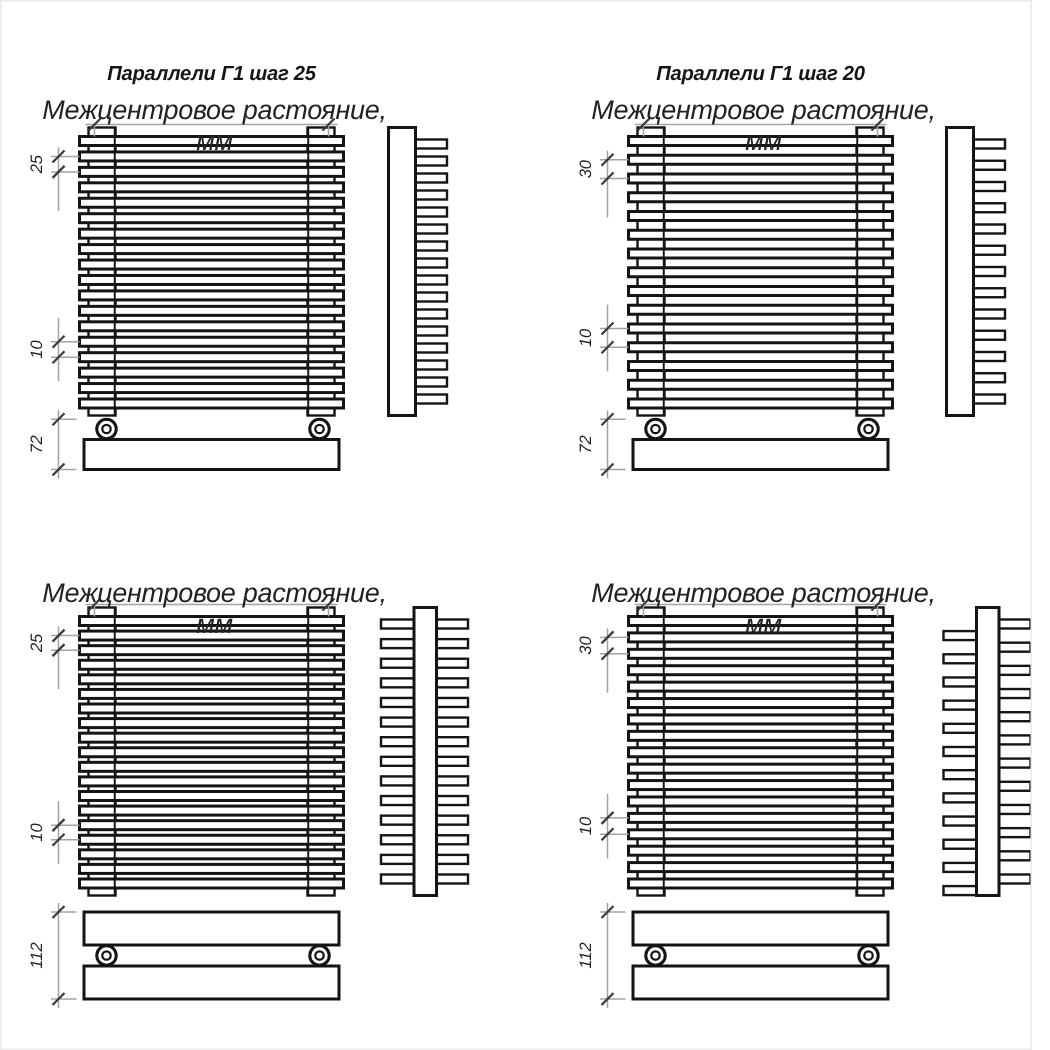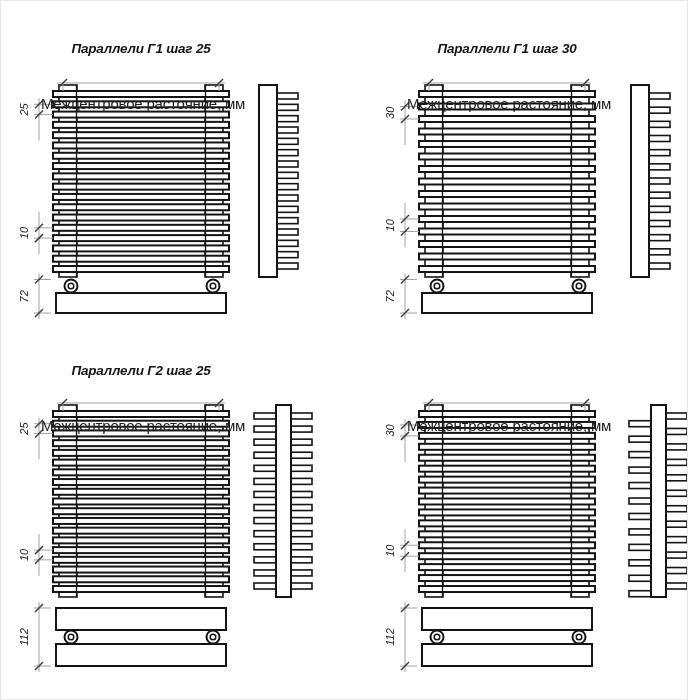--- a/index.html
+++ b/index.html
@@ -8,23 +8,22 @@
     border:1px solid #e9e9e9;box-sizing:border-box;overflow:hidden;
     font-family:"Liberation Sans", sans-serif;
   }
   .panel-title{
     position:absolute;width:240px;text-align:center;
     font-style:italic;font-weight:700;font-size:13.5px;color:#161616;
     letter-spacing:-0.2px;
   }
   .panel-subtitle{
     position:absolute;width:240px;text-align:center;
-    font-weight:400;font-size:15px;color:#222222;
+    font-style:italic;font-weight:400;font-size:18px;color:#222222;
     letter-spacing:-0.2px;
-    margin-top:32px;
   }
   svg{position:absolute;left:0;top:0;}
   .main{fill:#ffffff;stroke:#141414;stroke-width:2;}
   .mainthin{fill:#ffffff;stroke:#141414;stroke-width:1.6;}
   .edge{stroke:#141414;stroke-width:1.3;}
   .thin{stroke:#a3a3a3;stroke-width:1;fill:none;}
   .tick{stroke:#3c3c3c;stroke-width:1.5;}
   .innercirc{fill:#ffffff;stroke:#141414;stroke-width:1.5;}
   .dimtext{font-family:"Liberation Sans",sans-serif;font-style:italic;font-size:11px;fill:#222222;}
 </style>
@@ -379,20 +378,19 @@
           <line x1="34" y1="291" x2="42" y2="283" class="tick"></line>
           <line x1="34" y1="349" x2="42" y2="341" class="tick"></line>
           <text x="27" y="316" text-anchor="middle" class="dimtext" transform="rotate(-90 27 316)">112</text>
         </g>
       </g>
     </svg>
 
   <div class="panel-title" style="left:20px;  top:40px;">Параллели Г1 шаг 25</div>
   <div class="panel-subtitle" style="left:22px;  top:62px;">Межцентровое растояние, мм</div>
 
-  <div class="panel-title" style="left:386px; top:40px;">Параллели Г1 шаг 30</div>
+  <div class="panel-title" style="left:386px; top:40px;">Параллели Г1 шаг 20</div>
   <div class="panel-subtitle" style="left:388px; top:62px;">Межцентровое растояние, мм</div>
 
-  <div class="panel-title" style="left:20px;  top:362px;">Параллели Г2 шаг 25</div>
   <div class="panel-subtitle" style="left:22px;  top:384px;">Межцентровое растояние, мм</div>
 
   <div class="panel-subtitle" style="left:388px; top:384px;">Межцентровое растояние, мм</div>
 </div>
 
 </body></html>

